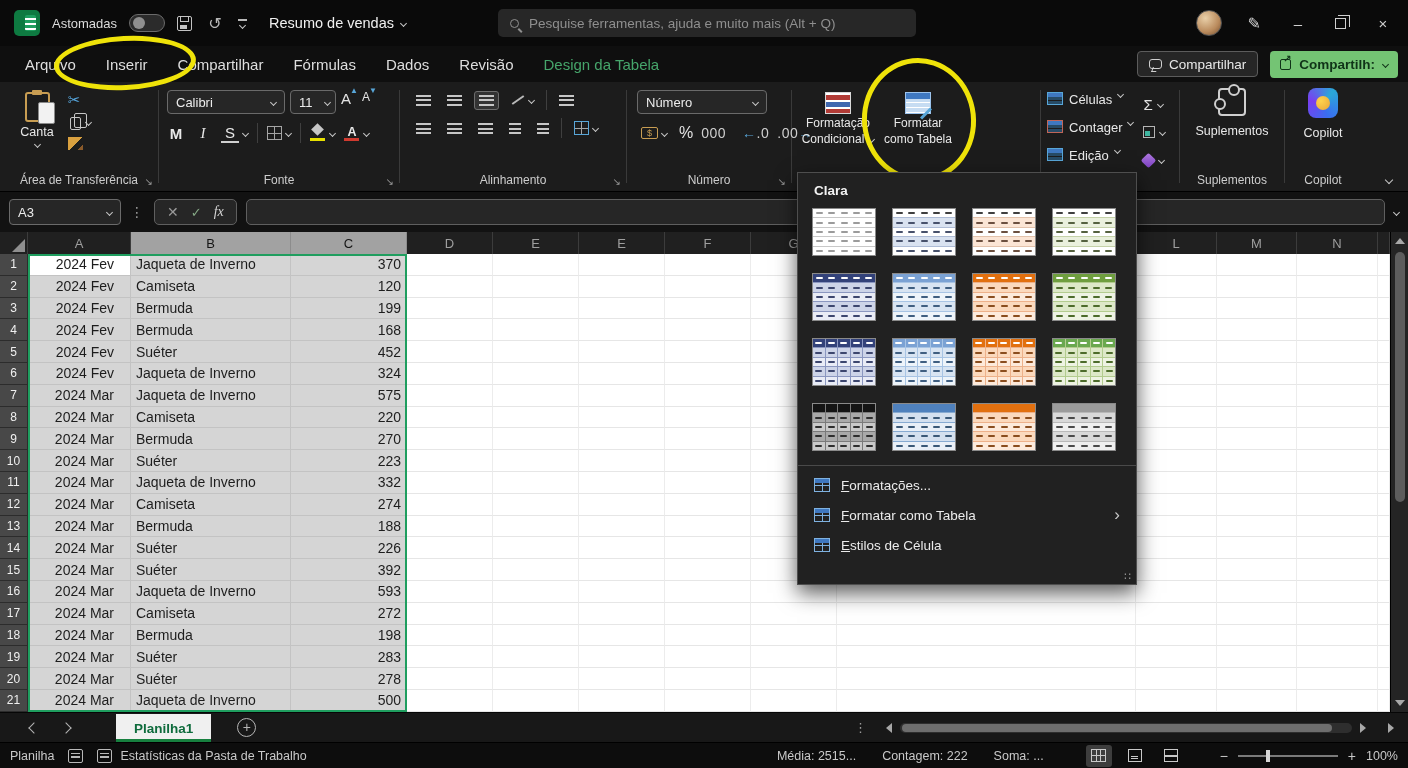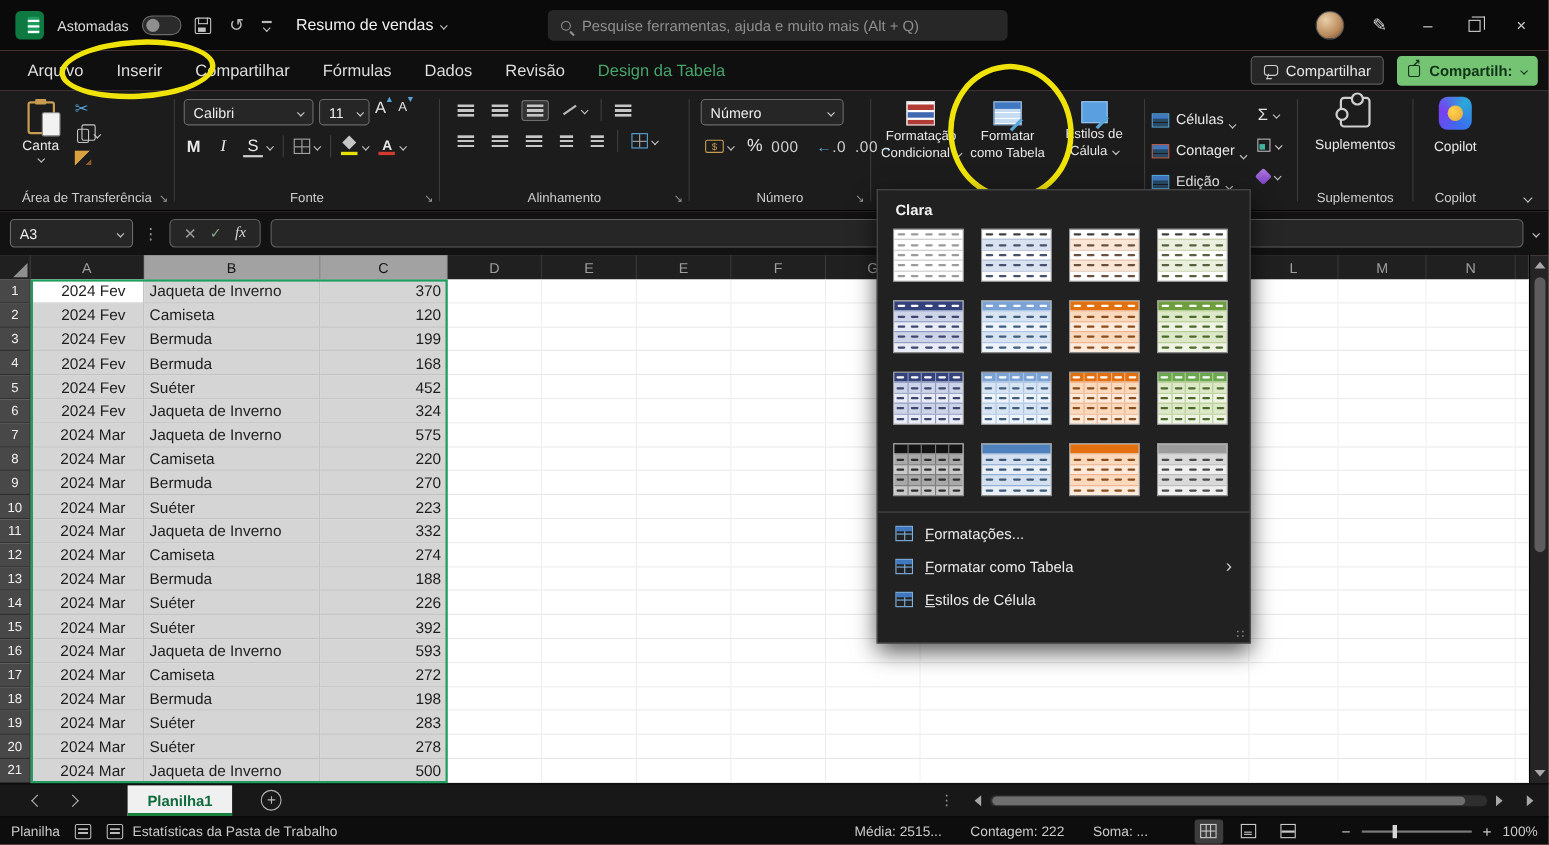--- a/index.html
+++ b/index.html
@@ -102,21 +102,21 @@
  linear-gradient(#b23b36,#b23b36) 0 2px/100% 5px no-repeat,
  linear-gradient(#3f68b0,#3f68b0) 0 9px/100% 5px no-repeat,
  linear-gradient(#b23b36,#b23b36) 0 16px/100% 5px no-repeat,#fff}
 .sic2{width:26px;height:22px;border:1px solid #9cc3ec;background:linear-gradient(#3f78c0,#3f78c0) 0 0/100% 6px no-repeat,
  repeating-linear-gradient(to bottom,#c6dcf2 0 4px,#fff 4px 5px);position:relative}
 .sic2::after,.sic3::after{content:"";position:absolute;right:-3px;bottom:-2px;width:14px;height:3px;background:#58a6d8;transform:rotate(-45deg)}
 .sic3{width:24px;height:20px;border:1px solid #9cc3ec;background:#5aa0e0;position:relative}
 .l2{display:flex;align-items:center;gap:5px}
 
 .cellcol{display:flex;flex-direction:column;justify-content:flex-start;gap:4px;padding-top:2px}
-.cellrow{display:flex;align-items:flex-end;gap:6px;height:24px;font-size:13px;color:#e8e8e8}
+.cellrow{display:flex;align-items:flex-start;gap:6px;height:24px;font-size:13px;color:#e8e8e8}
 .tic{width:16px;height:13px;border:1px solid #58a6d8;background:
  linear-gradient(#3f78c0,#3f78c0) 0 0/100% 4px no-repeat,
  repeating-linear-gradient(to bottom,#274b66 0 3px,#1c1c1c 3px 4px);flex:none}
 .tic.red{border-color:#c06558}
 .sigcol{display:flex;flex-direction:column;gap:8px;padding:4px 0 0 10px}
 .sigrow{display:flex;align-items:center;gap:5px;height:20px}
 .sig{font-size:15px;color:#e3e3e3}
 .sqic{width:12px;height:12px;border:1px solid #b5b5b5;position:relative}
 .sqic::after{content:"";position:absolute;left:1px;bottom:1px;width:5px;height:5px;background:#3fb5a0}
 .eras{width:11px;height:11px;border-radius:2px;background:linear-gradient(135deg,#b07ae0,#7a3fc0);transform:rotate(45deg)}
@@ -430,28 +430,20 @@
           <span class="l2">
               <span>Condicional</span>
               <span class="cv s"></span>
             </span>
         </div>
         <div class="stybtn">
           <span class="sic2"></span>
           <span>Formatar</span>
           <span class="l2">
               <span>como Tabela</span>
-            </span>
-        </div>
-        <div class="stybtn">
-          <span class="sic3"></span>
-          <span>Estilos de</span>
-          <span class="l2">
-              <span>Cálula</span>
-              <span class="cv s"></span>
             </span>
         </div>
       </div>
     </div>
     <div class="gsep"></div>
 
     <div class="rgroup" style="width:138px">
       <div class="gbody">
         <div class="cellcol">
           <div class="cellrow">

